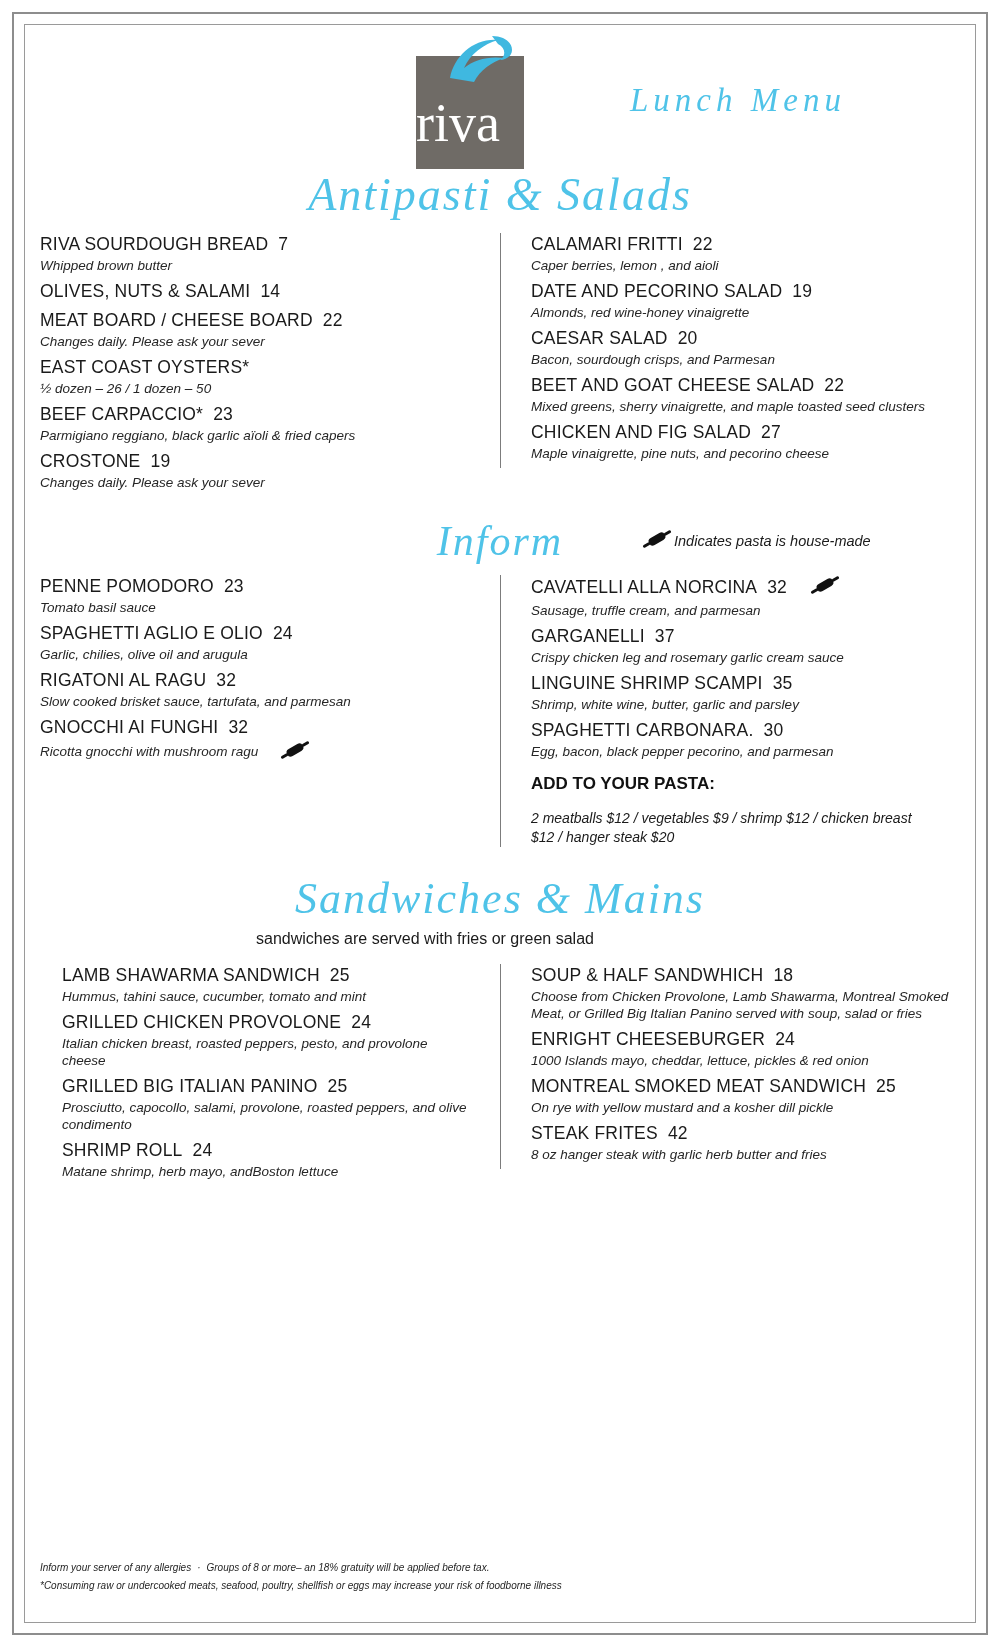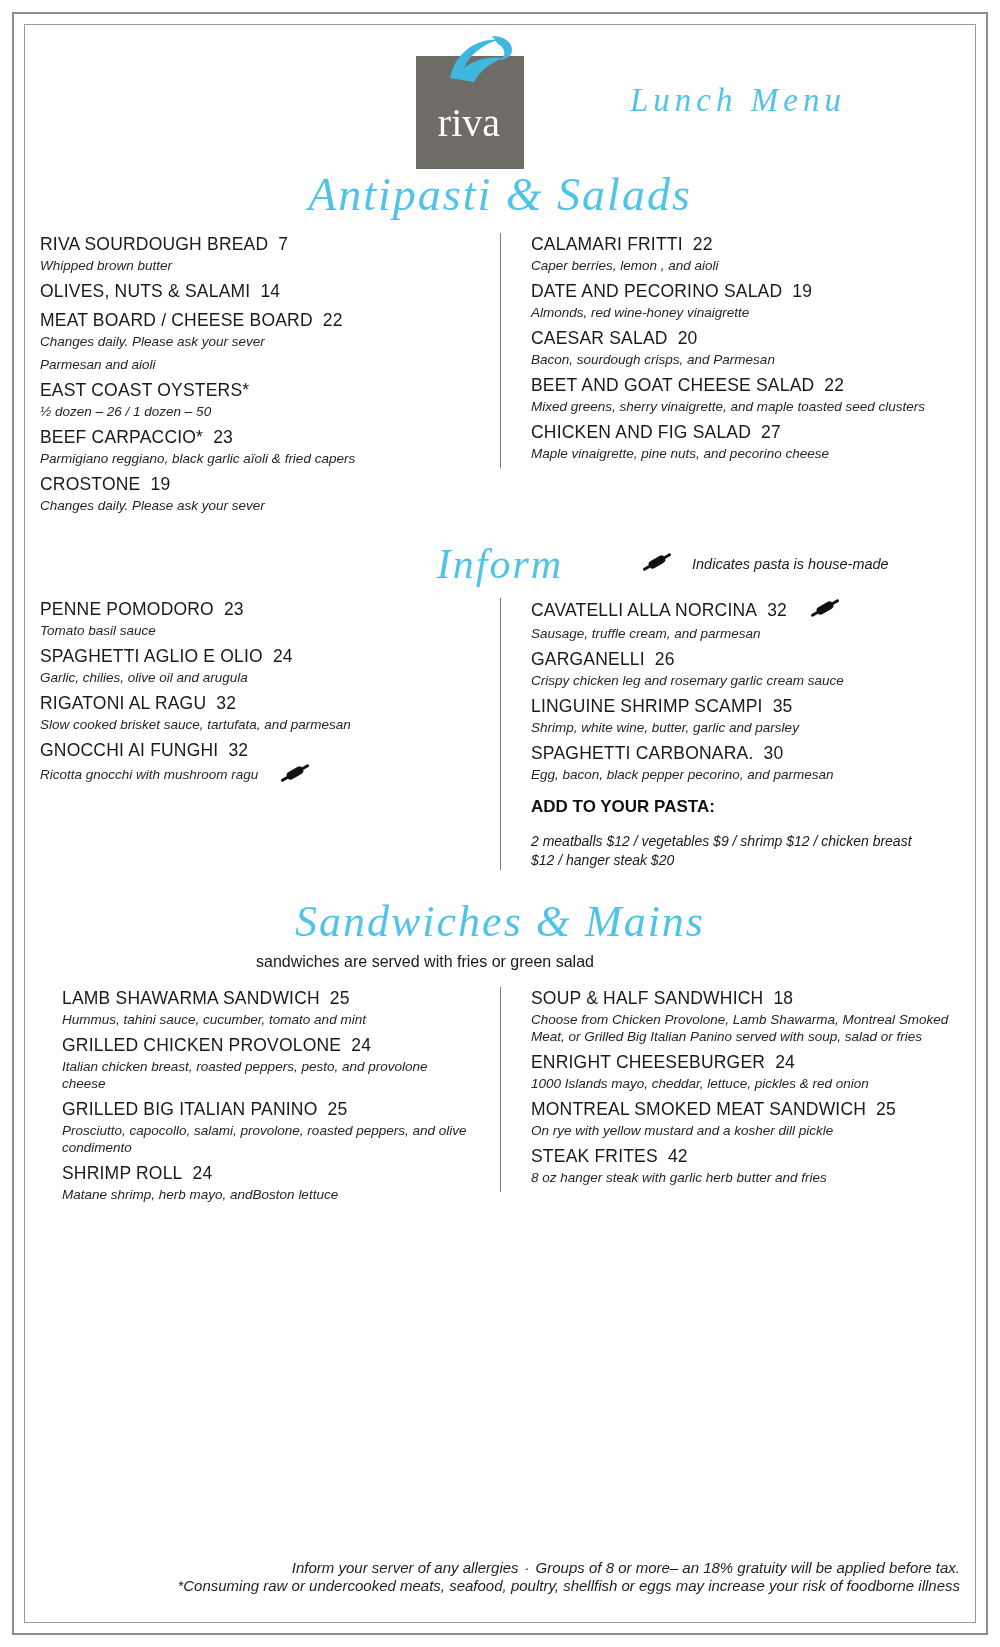--- a/index.html
+++ b/index.html
@@ -72,21 +72,21 @@
     width: 66px;
     height: 52px;
   }
   .logo-word {
     position: absolute;
     left: 0;
     top: 62px;
     width: 84px;
     text-align: right;
     font-family: "Liberation Serif", serif;
-    font-size: 40px;
+    font-size: 54px;
     color: #ffffff;
     letter-spacing: 0px;
     line-height: 54px;
   }
   .lunch-menu {
     position: absolute;
     left: 590px;
     top: 48px;
     font-family: "Liberation Serif", serif;
     font-style: italic;
@@ -172,21 +172,20 @@
     left: 0;
     right: 0;
     top: -4px;
   }
   .pin-note {
     position: absolute;
     left: 600px;
     top: 8px;
     display: flex;
     align-items: center;
-    gap: 18px;
   }
   .pin-note-text {
     font-size: 14.5px;
     font-style: italic;
     color: #1a1a1a;
     white-space: nowrap;
   }
 
   .addto-title {
     font-size: 17px;
@@ -213,22 +212,22 @@
 
   
   .cols-sand .col-left { width: 50%; padding-right: 26px; padding-left: 22px;}
   .cols-sand .col-right { width: 50%; padding-left: 30px; }
 
   .footer {
     position: absolute;
     left: 0;
     right: 0;
     bottom: 18px;
-    text-align: right;
-    font-size: 15px;
+    text-align: left;
+    font-size: 10px;
     font-style: italic;
     color: #1f1f1f;
     line-height: 18px;
   }
   .footer .sep { padding: 0 6px; }
 </style>
 </head>
 <body>
 
 <div class="page">
@@ -264,21 +263,20 @@
         <div class="item">
           <div class="item-name"><span>OLIVES, NUTS &amp; SALAMI</span><span class="price">14</span></div>
         </div>
 
         <div class="item">
           <div class="item-name"><span>MEAT BOARD / CHEESE BOARD</span><span class="price">22</span></div>
           <div class="item-desc">Changes daily. Please ask your sever</div>
         </div>
 
         <div class="item">
-          <div class="item-desc">Parmesan and aioli</div>
         </div>
 
         <div class="item">
           <div class="item-name"><span>EAST COAST OYSTERS*</span></div>
           <div class="item-desc">½ dozen – 26  /  1 dozen – 50</div>
         </div>
 
         <div class="item">
           <div class="item-name"><span>BEEF CARPACCIO*</span><span class="price">23</span></div>
           <div class="item-desc">Parmigiano reggiano, black garlic aïoli &amp; fried capers</div>
@@ -384,21 +382,21 @@
                   <rect x="1" y="8.5" width="8" height="3" rx="1.5" fill="#111"></rect>
                   <rect x="25" y="8.5" width="8" height="3" rx="1.5" fill="#111"></rect>
                 </g>
               </svg>
             </span>
           </div>
           <div class="item-desc">Sausage, truffle cream, and parmesan</div>
         </div>
 
         <div class="item">
-          <div class="item-name"><span>GARGANELLI</span><span class="price">26</span></div>
+          <div class="item-name"><span>GARGANELLI</span><span class="price">37</span></div>
           <div class="item-desc">Crispy chicken leg and rosemary garlic cream sauce</div>
         </div>
 
         <div class="item">
           <div class="item-name"><span>LINGUINE SHRIMP SCAMPI</span><span class="price">35</span></div>
           <div class="item-desc">Shrimp, white wine, butter, garlic and parsley</div>
         </div>
 
         <div class="item">
           <div class="item-name"><span>SPAGHETTI CARBONARA.</span><span class="price">30</span></div>

